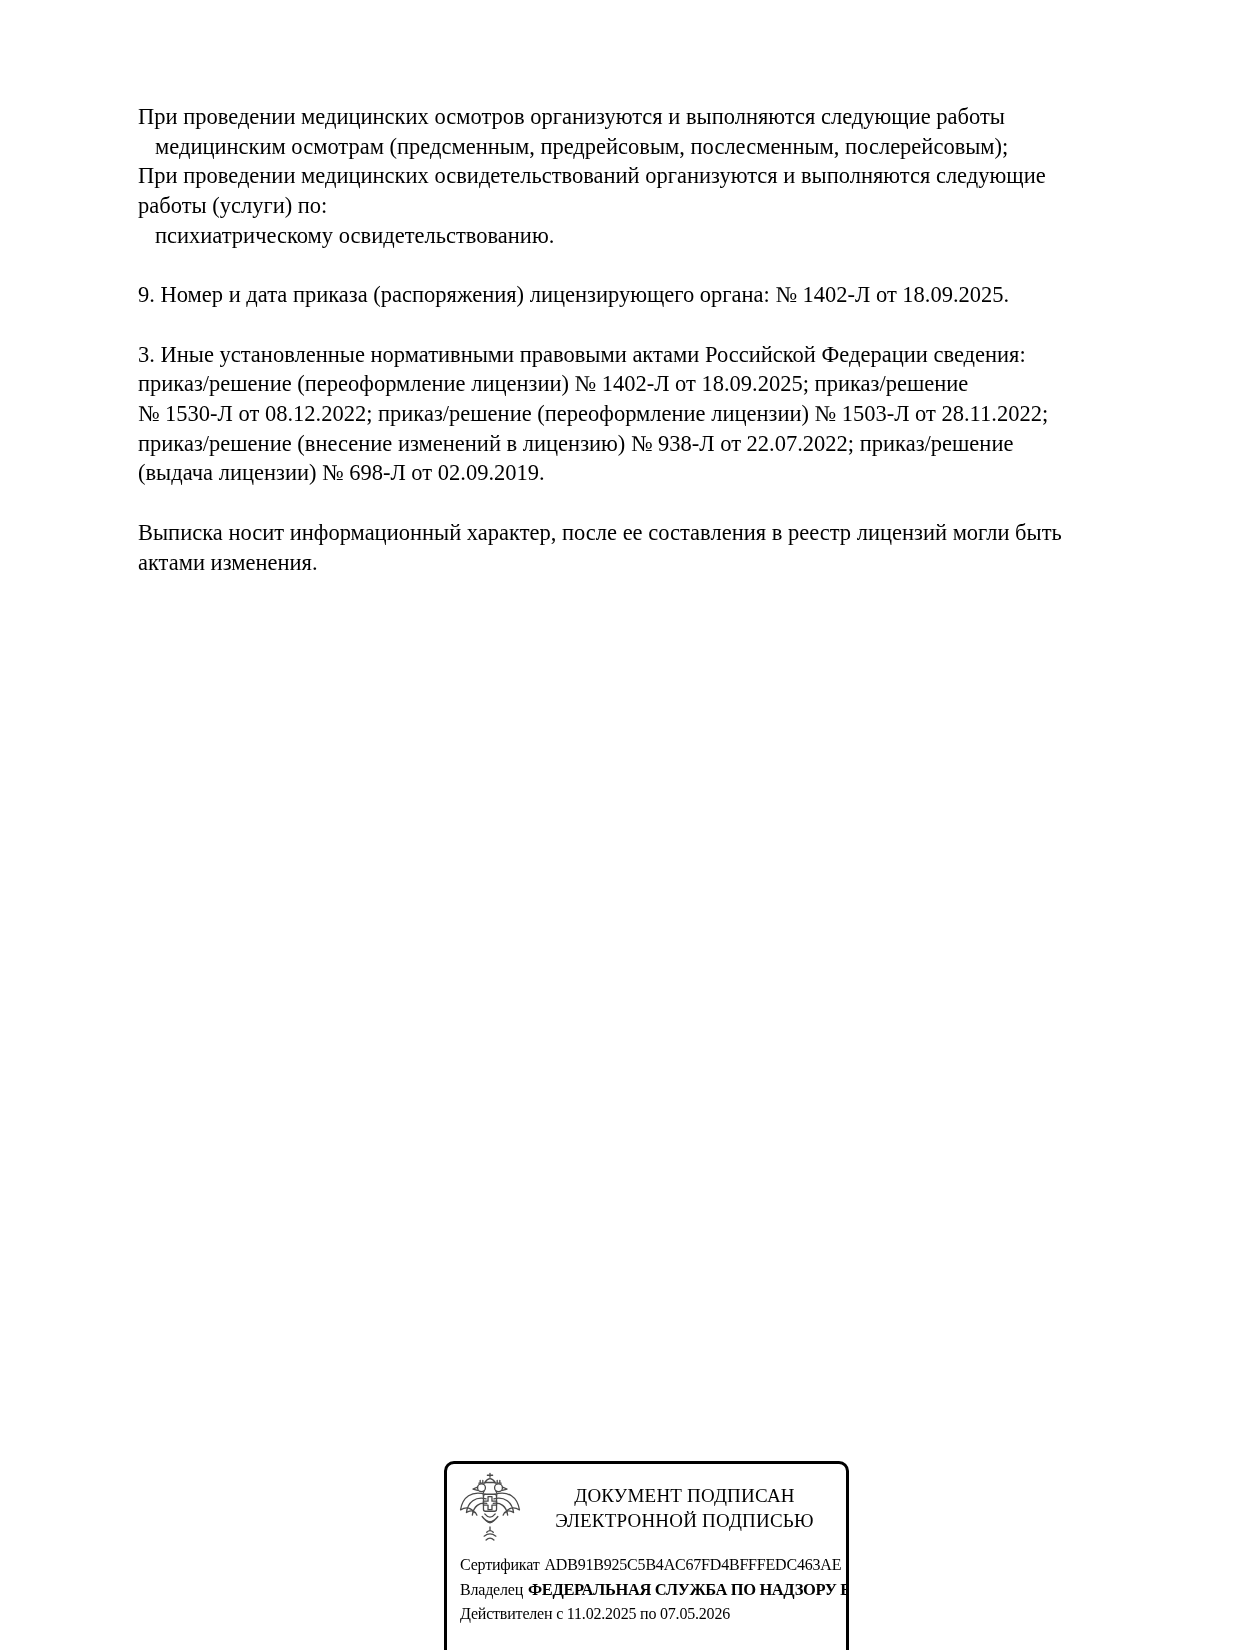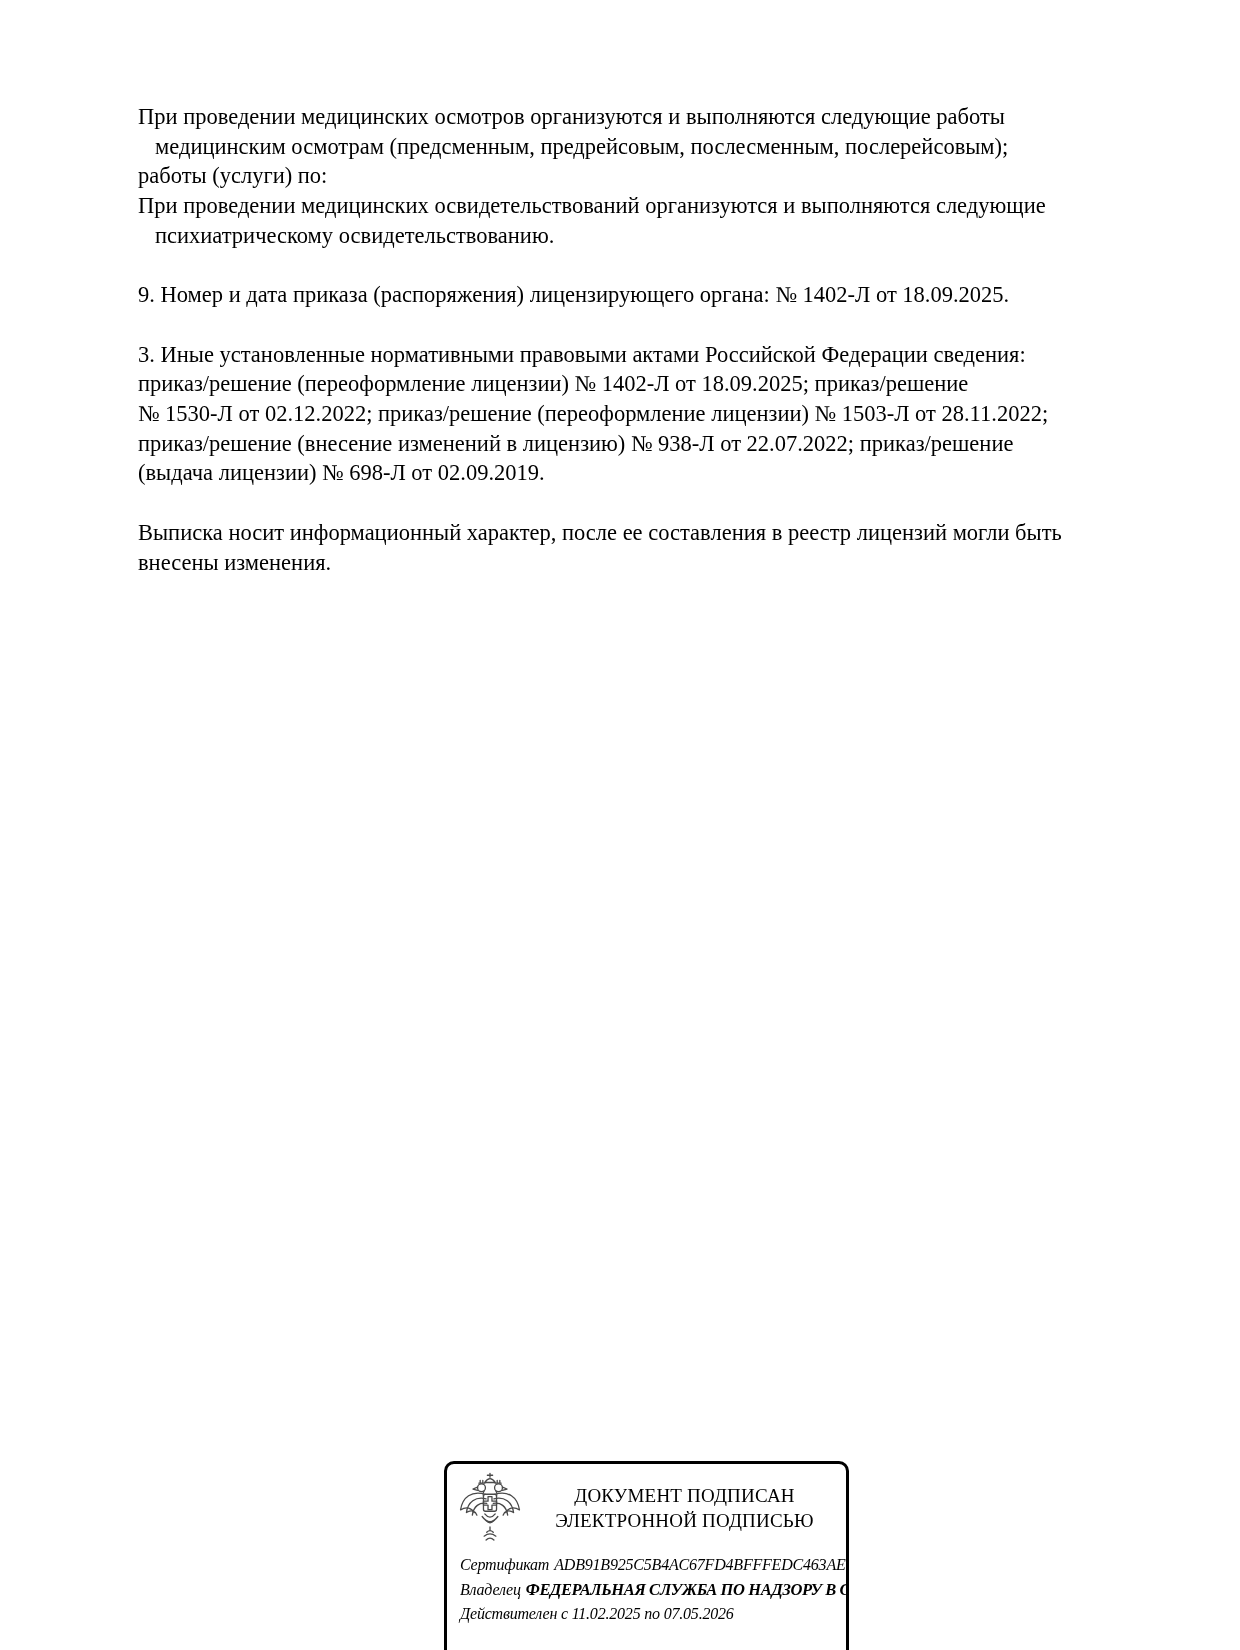--- a/index.html
+++ b/index.html
@@ -25,56 +25,55 @@
   }
   .stamp-top { display:flex; align-items:flex-start; }
   .emblem { width:66px; height:72px; margin:8px 0 0 10px; flex:0 0 auto; }
   .stamp-title {
     flex:1 1 auto; text-align:center; margin-top:19px;
     font-size:19px; line-height:25px; letter-spacing:0.2px;
   }
   .stamp-info {
     margin:9px 0 8px 13px; font-size:16px; line-height:24.5px;
     letter-spacing:-0.2px;
-    font-style:italic;
   }
   .stamp-line { white-space:nowrap; }
   .lbl { margin-right:5px; }
   .owner-value { font-weight:bold; font-size:16.5px; letter-spacing:-0.4px; }
 </style>
 </head>
 <body>
 
 <div class="page">
 
   <div class="body-text">
 
     <div class="para">
       <div class="line">При проведении медицинских осмотров организуются и выполняются следующие работы</div>
       <div class="line indent">медицинским осмотрам (предсменным, предрейсовым, послесменным, послерейсовым);</div>
+      <div class="line">При проведении медицинских освидетельствований организуются и выполняются следующие</div>
       <div class="line">работы (услуги) по:</div>
-      <div class="line">При проведении медицинских освидетельствований организуются и выполняются следующие</div>
       <div class="line indent">психиатрическому освидетельствованию.</div>
     </div>
 
     <div class="para">
       <div class="line">9. Номер и дата приказа (распоряжения) лицензирующего органа: № 1402-Л от 18.09.2025.</div>
     </div>
 
     <div class="para">
       <div class="line">3. Иные установленные нормативными правовыми актами Российской Федерации сведения:</div>
       <div class="line">приказ/решение (переоформление лицензии) № 1402-Л от 18.09.2025; приказ/решение</div>
-      <div class="line">№ 1530-Л от 02.12.2022; приказ/решение (переоформление лицензии) № 1503-Л от 28.11.2022;</div>
+      <div class="line">№ 1530-Л от 08.12.2022; приказ/решение (переоформление лицензии) № 1503-Л от 28.11.2022;</div>
       <div class="line">приказ/решение (внесение изменений в лицензию) № 938-Л от 22.07.2022; приказ/решение</div>
       <div class="line">(выдача лицензии) № 698-Л от 02.09.2019.</div>
     </div>
 
     <div class="para">
       <div class="line">Выписка носит информационный характер, после ее составления в реестр лицензий могли быть</div>
-      <div class="line">внесены изменения.</div>
+      <div class="line">актами изменения.</div>
     </div>
 
   </div>
 
   <div class="stamp">
     <div class="stamp-top">
       <svg class="emblem" viewBox="0 0 100 110" aria-hidden="true">
         <g fill="none" stroke="#4a4a4a" stroke-width="2" stroke-linecap="round" stroke-linejoin="round">
           <path d="M50 2 v6 M46 5 h8"></path>
           <path d="M42 16 Q50 4 58 16 Z"></path>

